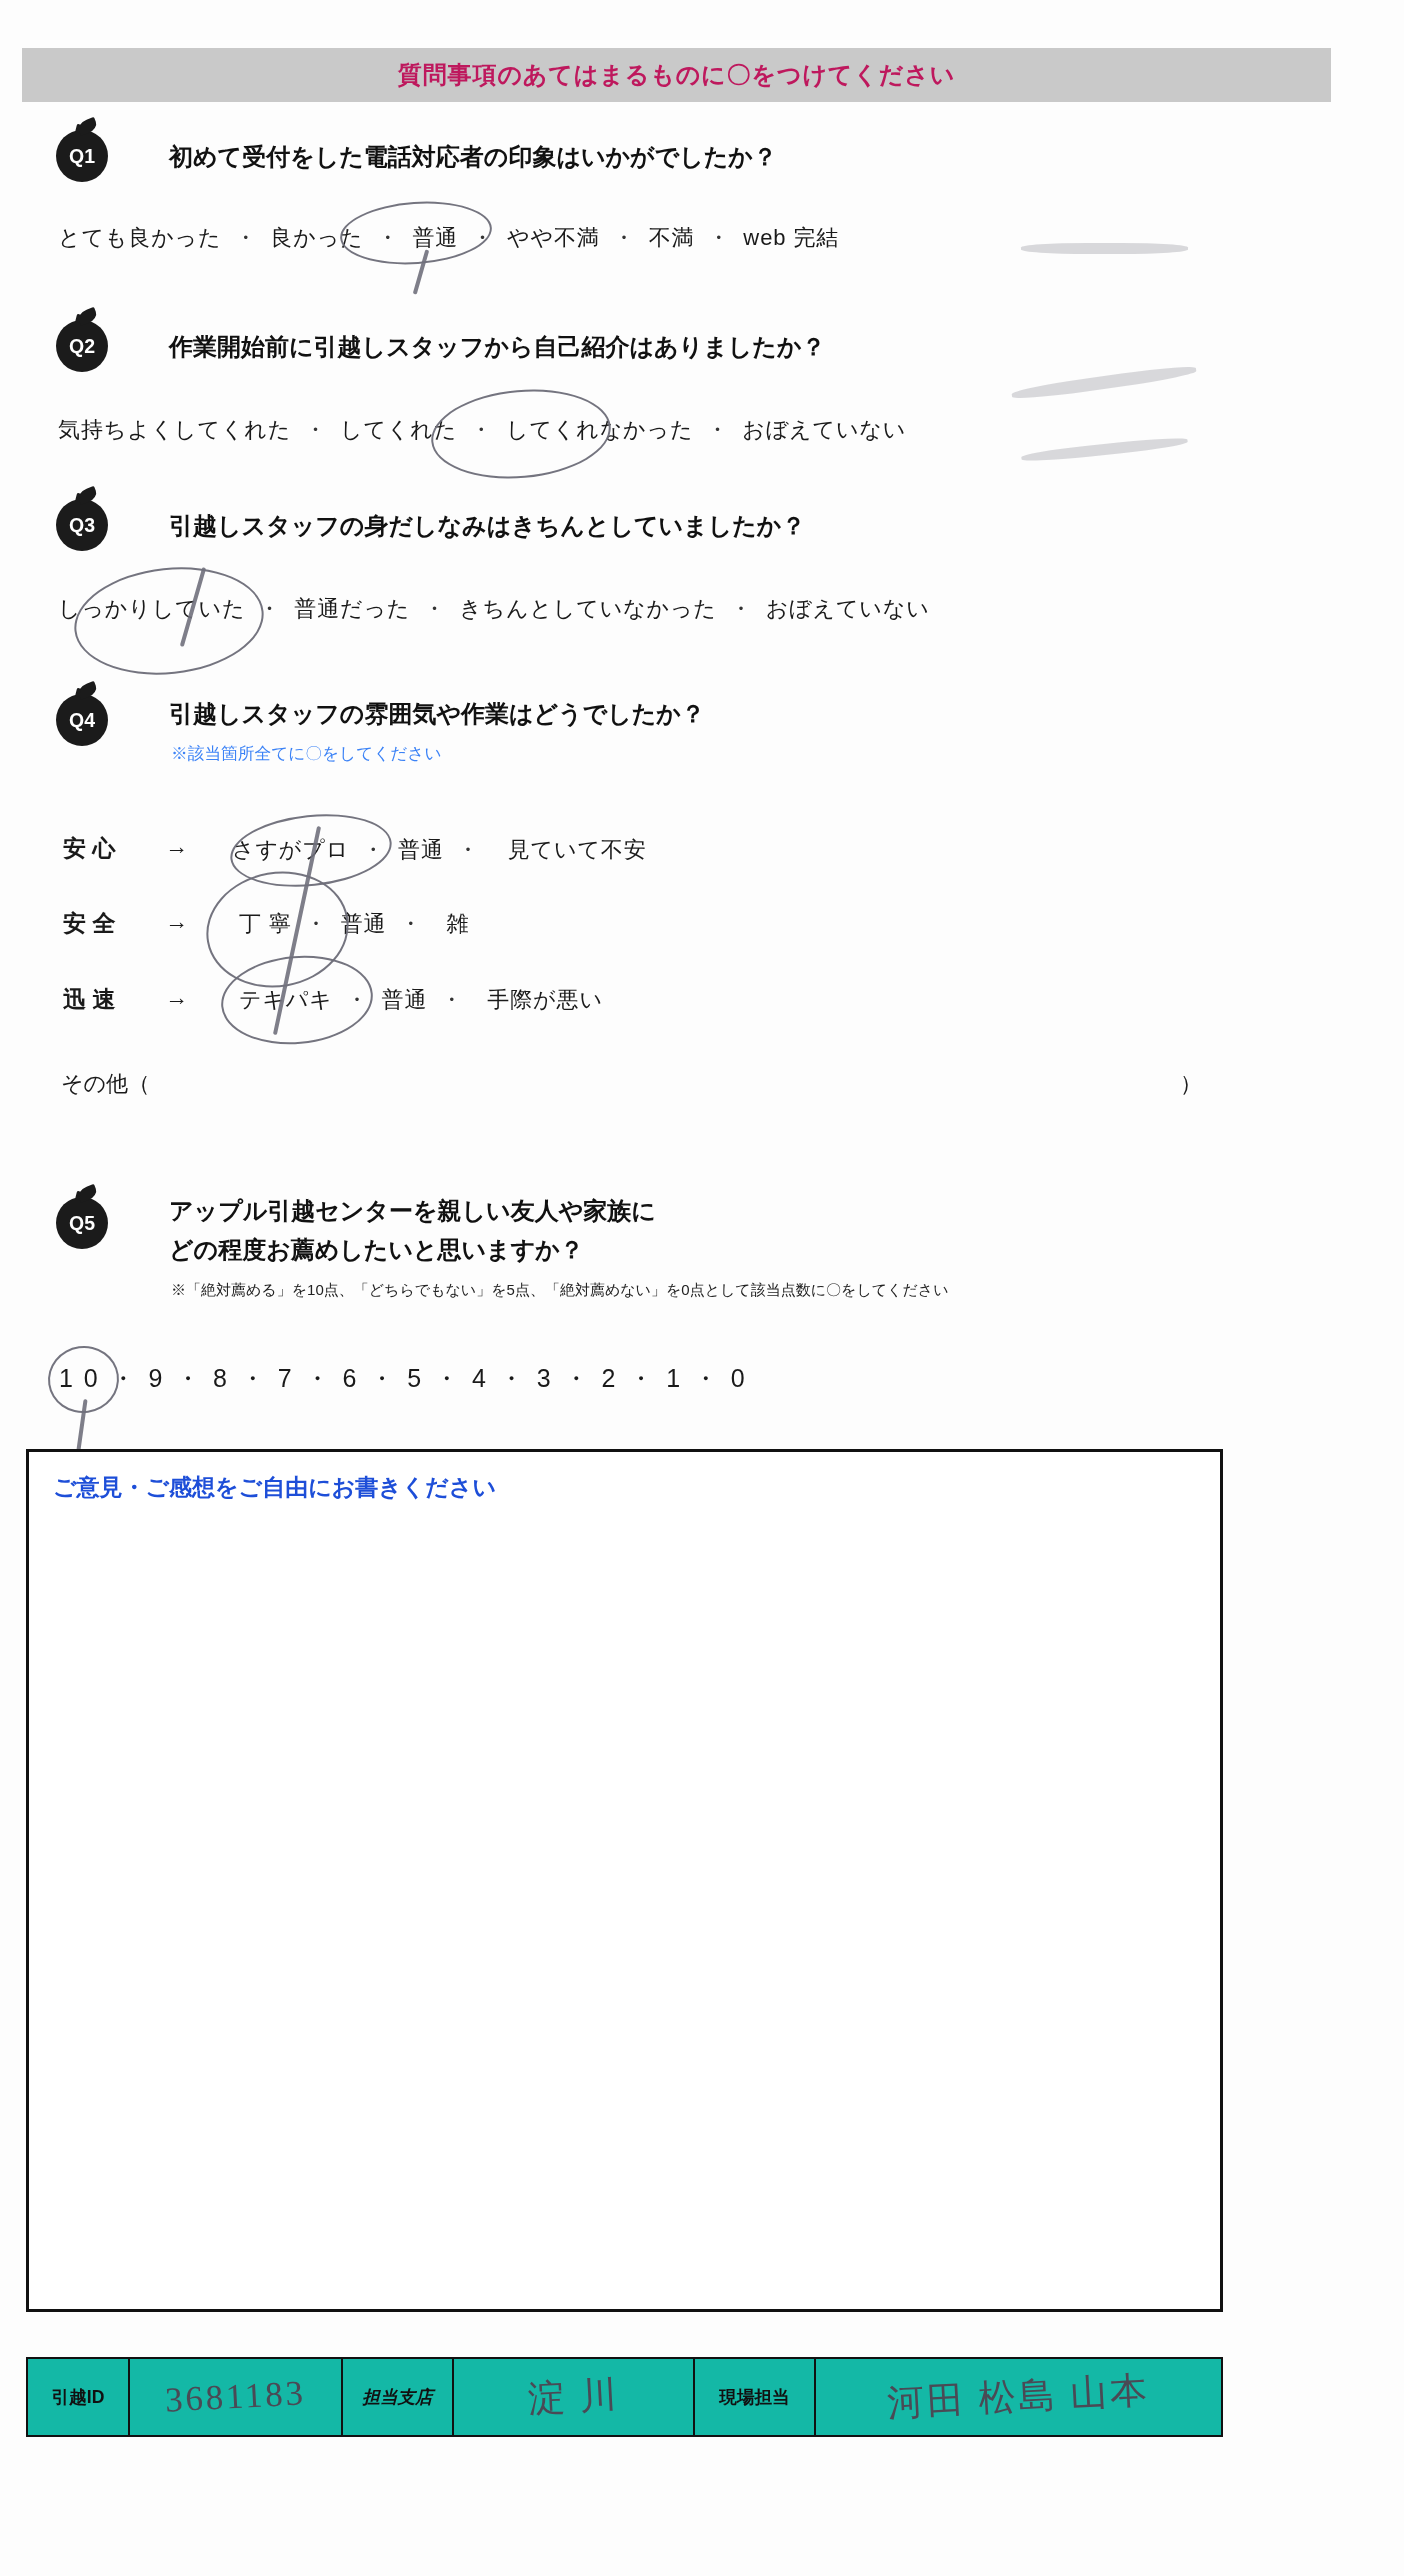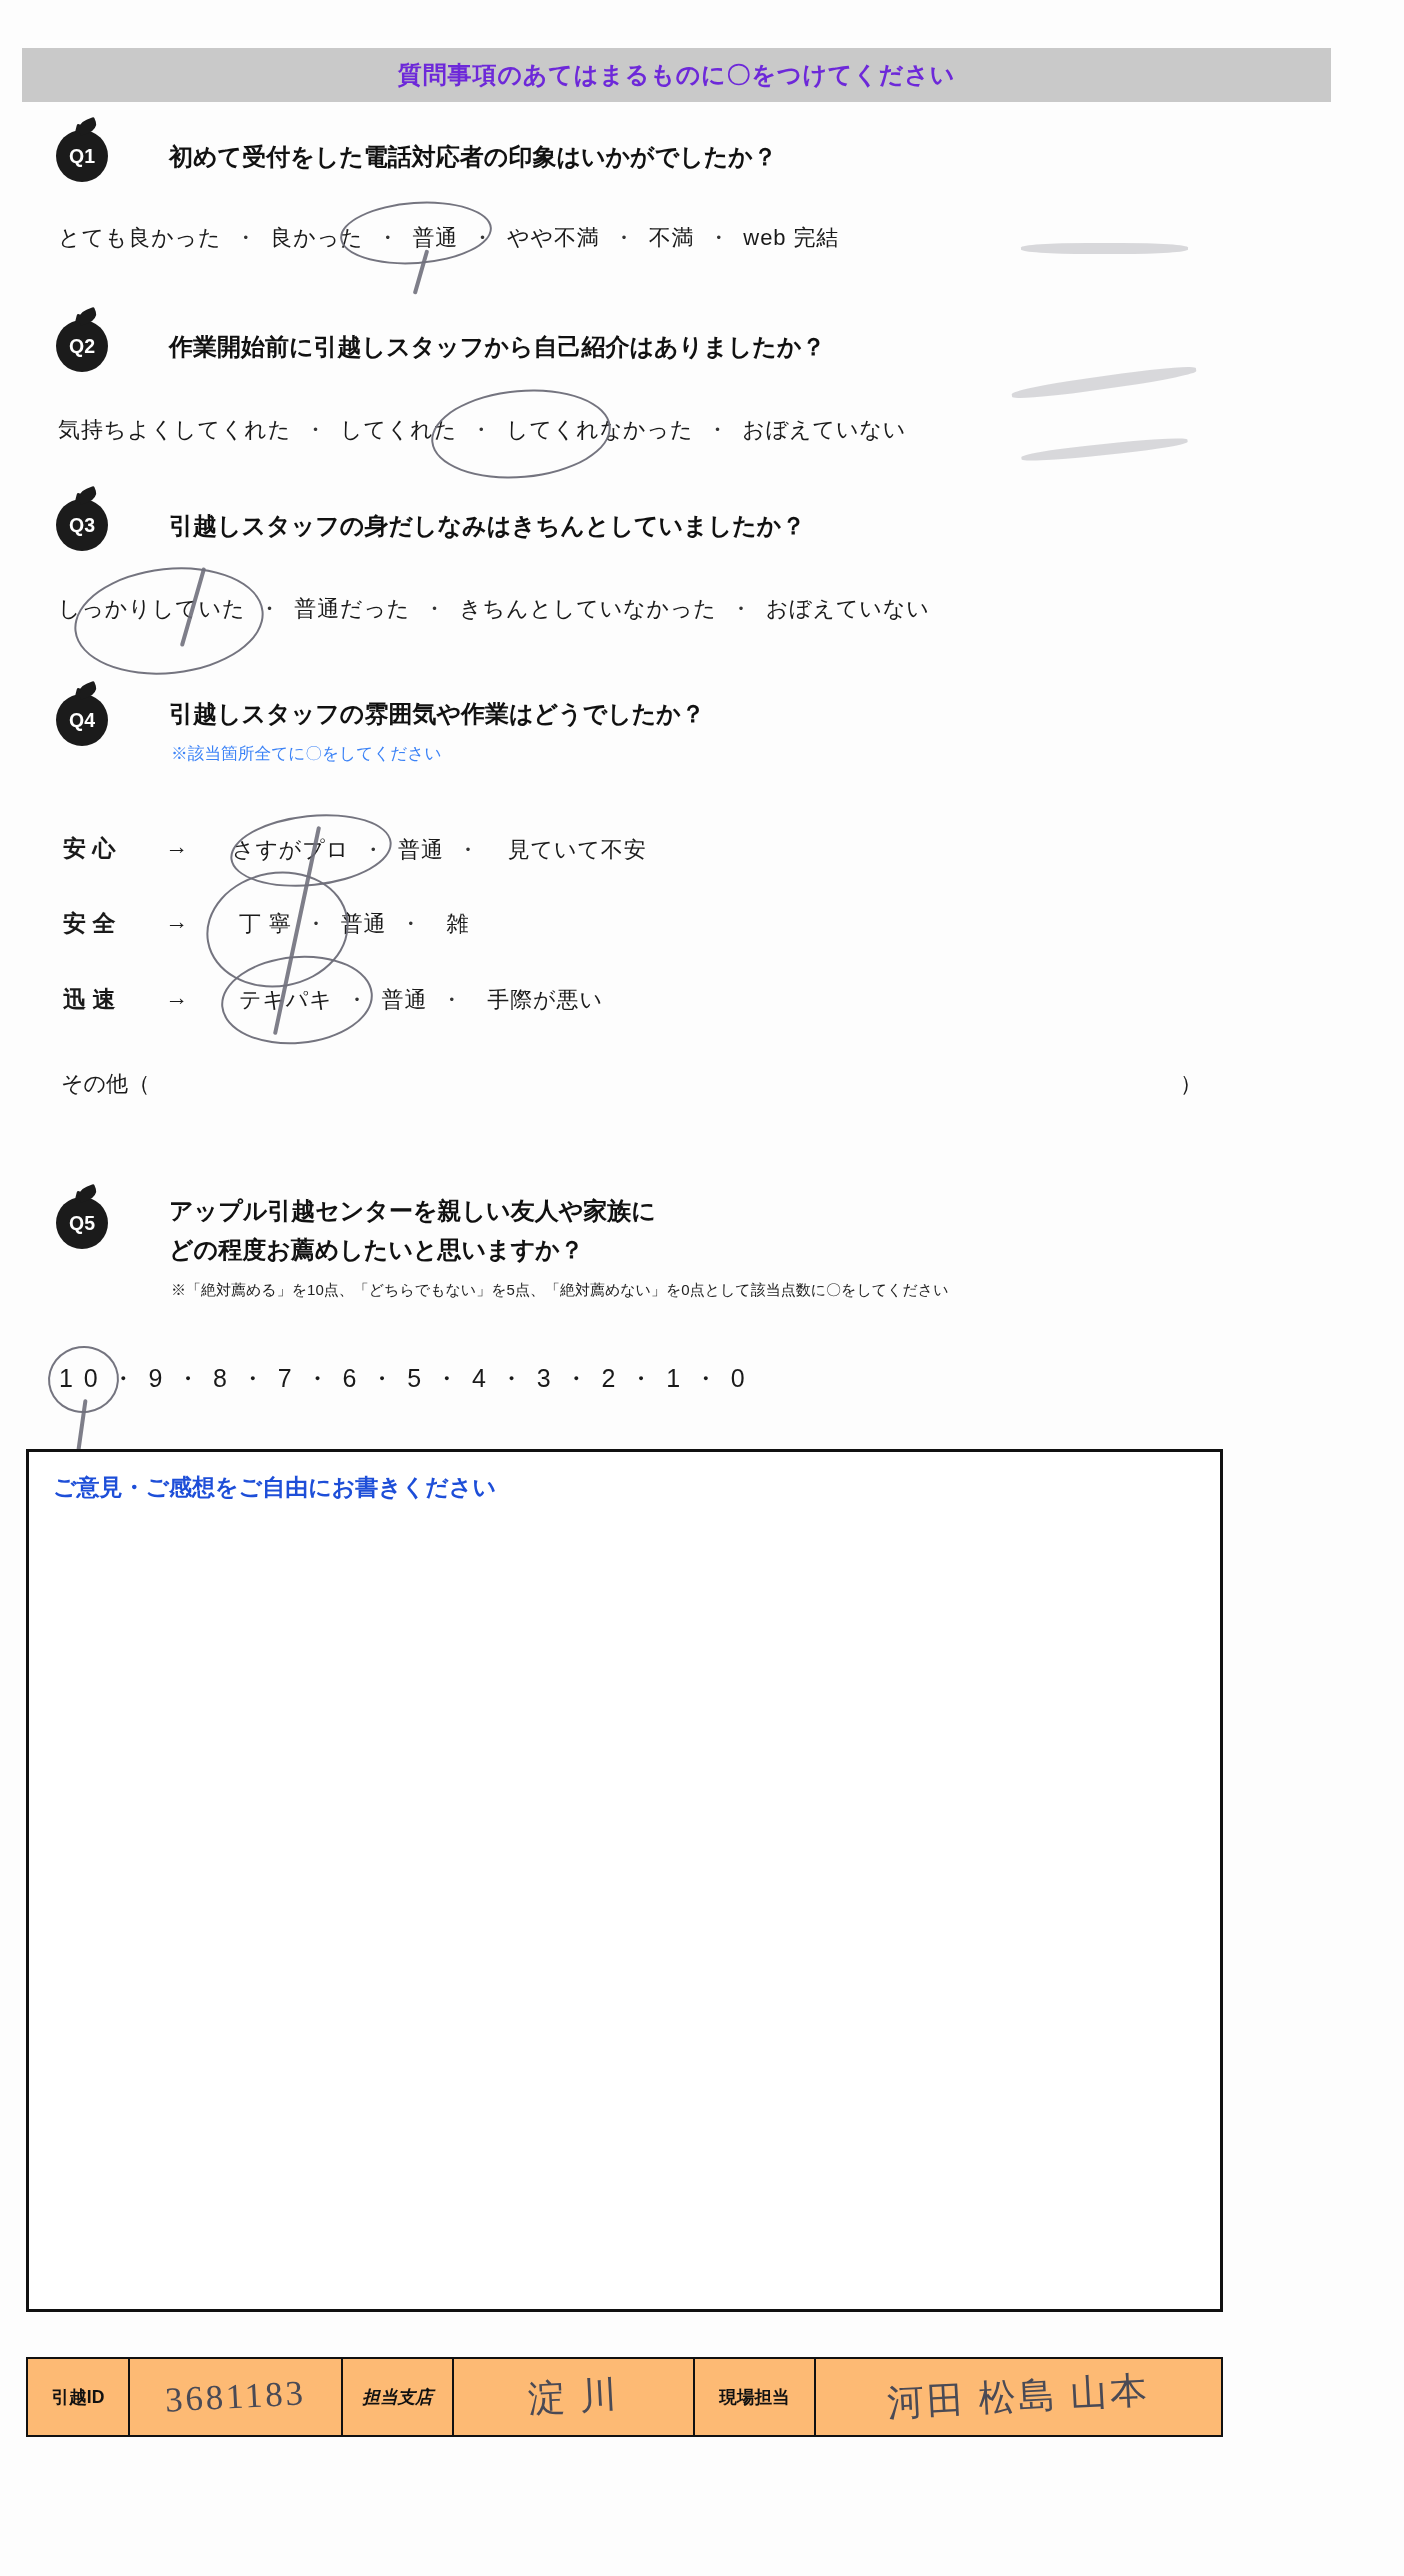--- a/index.html
+++ b/index.html
@@ -32,21 +32,21 @@
     height: 54px;
     background: #c9c9c9;
     display: flex;
     align-items: center;
     justify-content: center;
   }
   .banner-text {
     font-size: 24px;
     font-weight: bold;
     letter-spacing: 0.9px;
-    color: #6d28d9;
+    color: #be185d;
   }
 
   
   .qblock { position: absolute; }
 
   .qbadge {
     position: absolute;
     width: 52px;
     height: 52px;
     background: #1b1b1b;
@@ -160,21 +160,21 @@
   .footer {
     position: absolute;
     left: 26px;
     top: 2357px;
     width: 1197px;
     height: 80px;
     border: 2.8px solid #111;
     box-sizing: border-box;
     display: flex;
     align-items: stretch;
-    background: #fdba74;
+    background: #14b8a6;
   }
   .fcell {
     display: flex;
     align-items: center;
     justify-content: center;
     box-sizing: border-box;
     font-size: 17.6px;
   }
   .fcell.lbl { font-weight: bold; color: #111; }
   .fcell.bd { border-right: 2.8px solid #111; }

